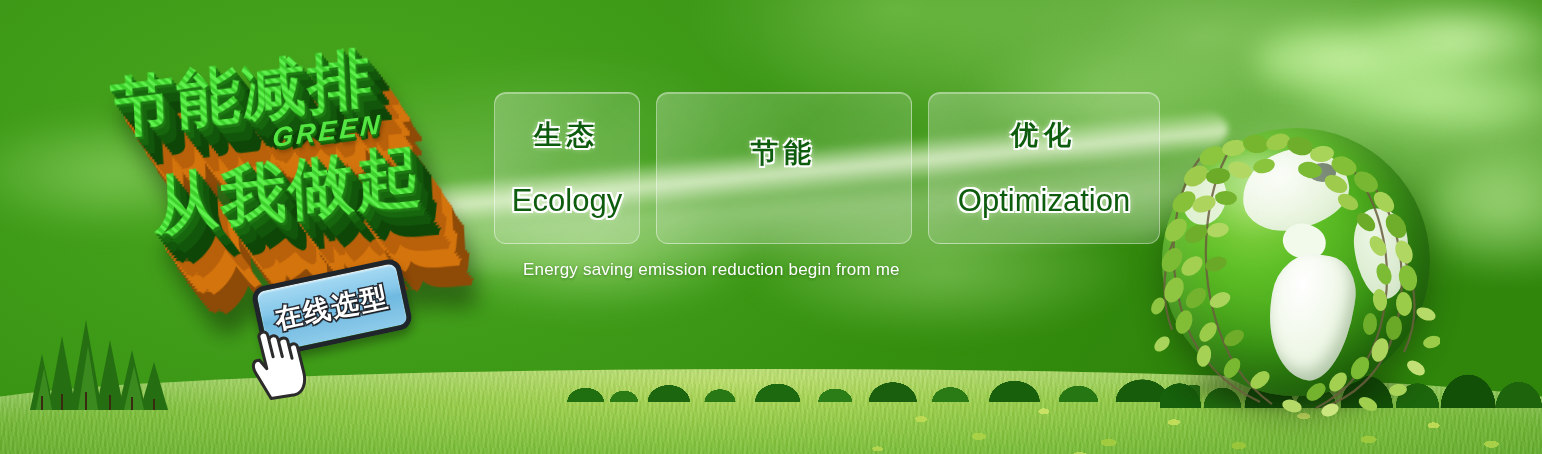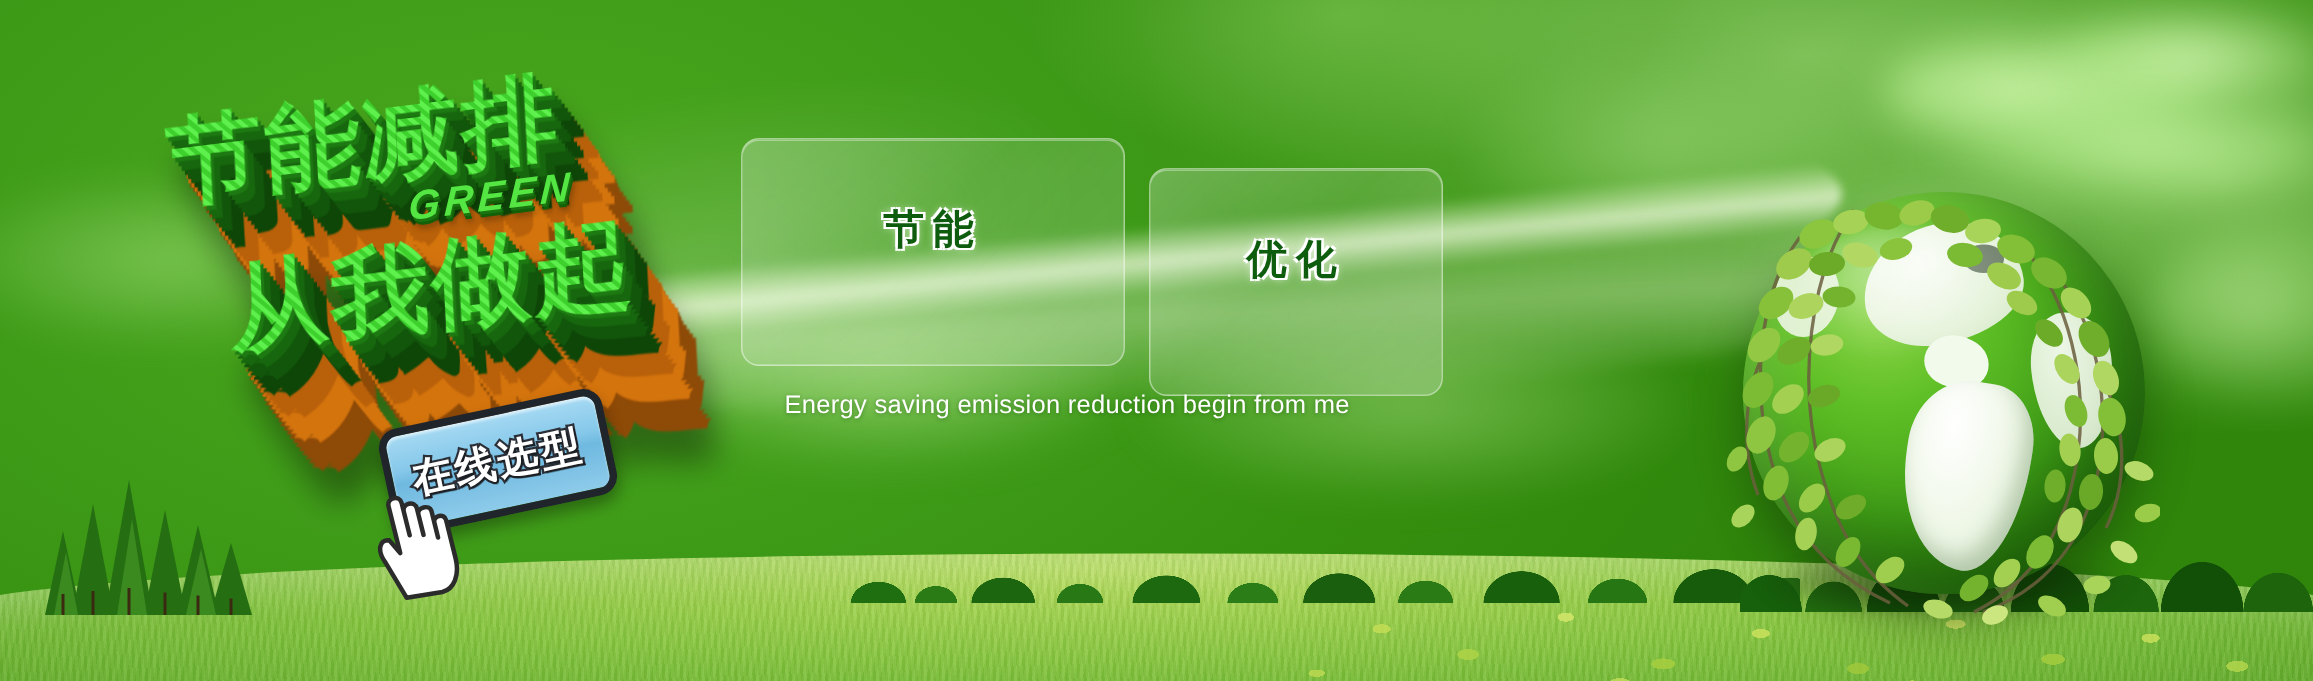--- a/index.html
+++ b/index.html
@@ -255,21 +255,21 @@
   .card{
     width:146px; height:152px;
     border-radius:12px;
     background:linear-gradient(135deg, rgba(255,255,255,.26) 0%, rgba(255,255,255,.12) 45%, rgba(255,255,255,.20) 100%);
     border:1px solid rgba(255,255,255,.42);
     box-shadow:inset 0 1px 0 rgba(255,255,255,.35);
     display:flex; flex-direction:column; align-items:center; justify-content:center;
     backdrop-filter:blur(1px);
   }
   .card.w2{ width:256px; }
-  .card.w3{ width:196px;margin-top:20px; }
+  .card.w3{ width:232px; }
   .card-cn{
     font-size:27px; font-weight:bold; letter-spacing:6px;
     color:#0e5c0e;
     text-shadow:
       -1.6px -1.6px 0 #fff, 1.6px -1.6px 0 #fff, -1.6px 1.6px 0 #fff, 1.6px 1.6px 0 #fff,
       0 0 6px rgba(255,255,255,.9);
     margin-bottom:30px;
   }
   .card-en{
     font-size:31px; font-weight:normal;
@@ -439,23 +439,28 @@
         <ellipse cx="152" cy="288" rx="10" ry="6" fill="#b6da68" transform="rotate(16 152 288)"></ellipse>
         <ellipse cx="190" cy="292" rx="9" ry="6" fill="#cce67f" transform="rotate(-22 190 292)"></ellipse>
         <ellipse cx="228" cy="286" rx="10" ry="6" fill="#a0ce4f" transform="rotate(28 228 286)"></ellipse>
         <ellipse cx="18" cy="188" rx="9" ry="6" fill="#8fc641" transform="rotate(-60 18 188)"></ellipse>
         <ellipse cx="22" cy="226" rx="9" ry="6" fill="#a9d45b" transform="rotate(-44 22 226)"></ellipse>
       </g>
     </svg>
   </div>
 
   <div class="cards">
+    <div class="card">
+      <div class="card-cn">生态</div>
+      <div class="card-en">Ecology</div>
+    </div>
     <div class="card w2">
       <div class="card-cn">节能</div>
     </div>
     <div class="card w3">
       <div class="card-cn">优化</div>
+      <div class="card-en">Optimization</div>
     </div>
   </div>
 
   <div class="tagline">Energy saving emission reduction begin from me</div>
 
 </div>
 
 </body></html>

